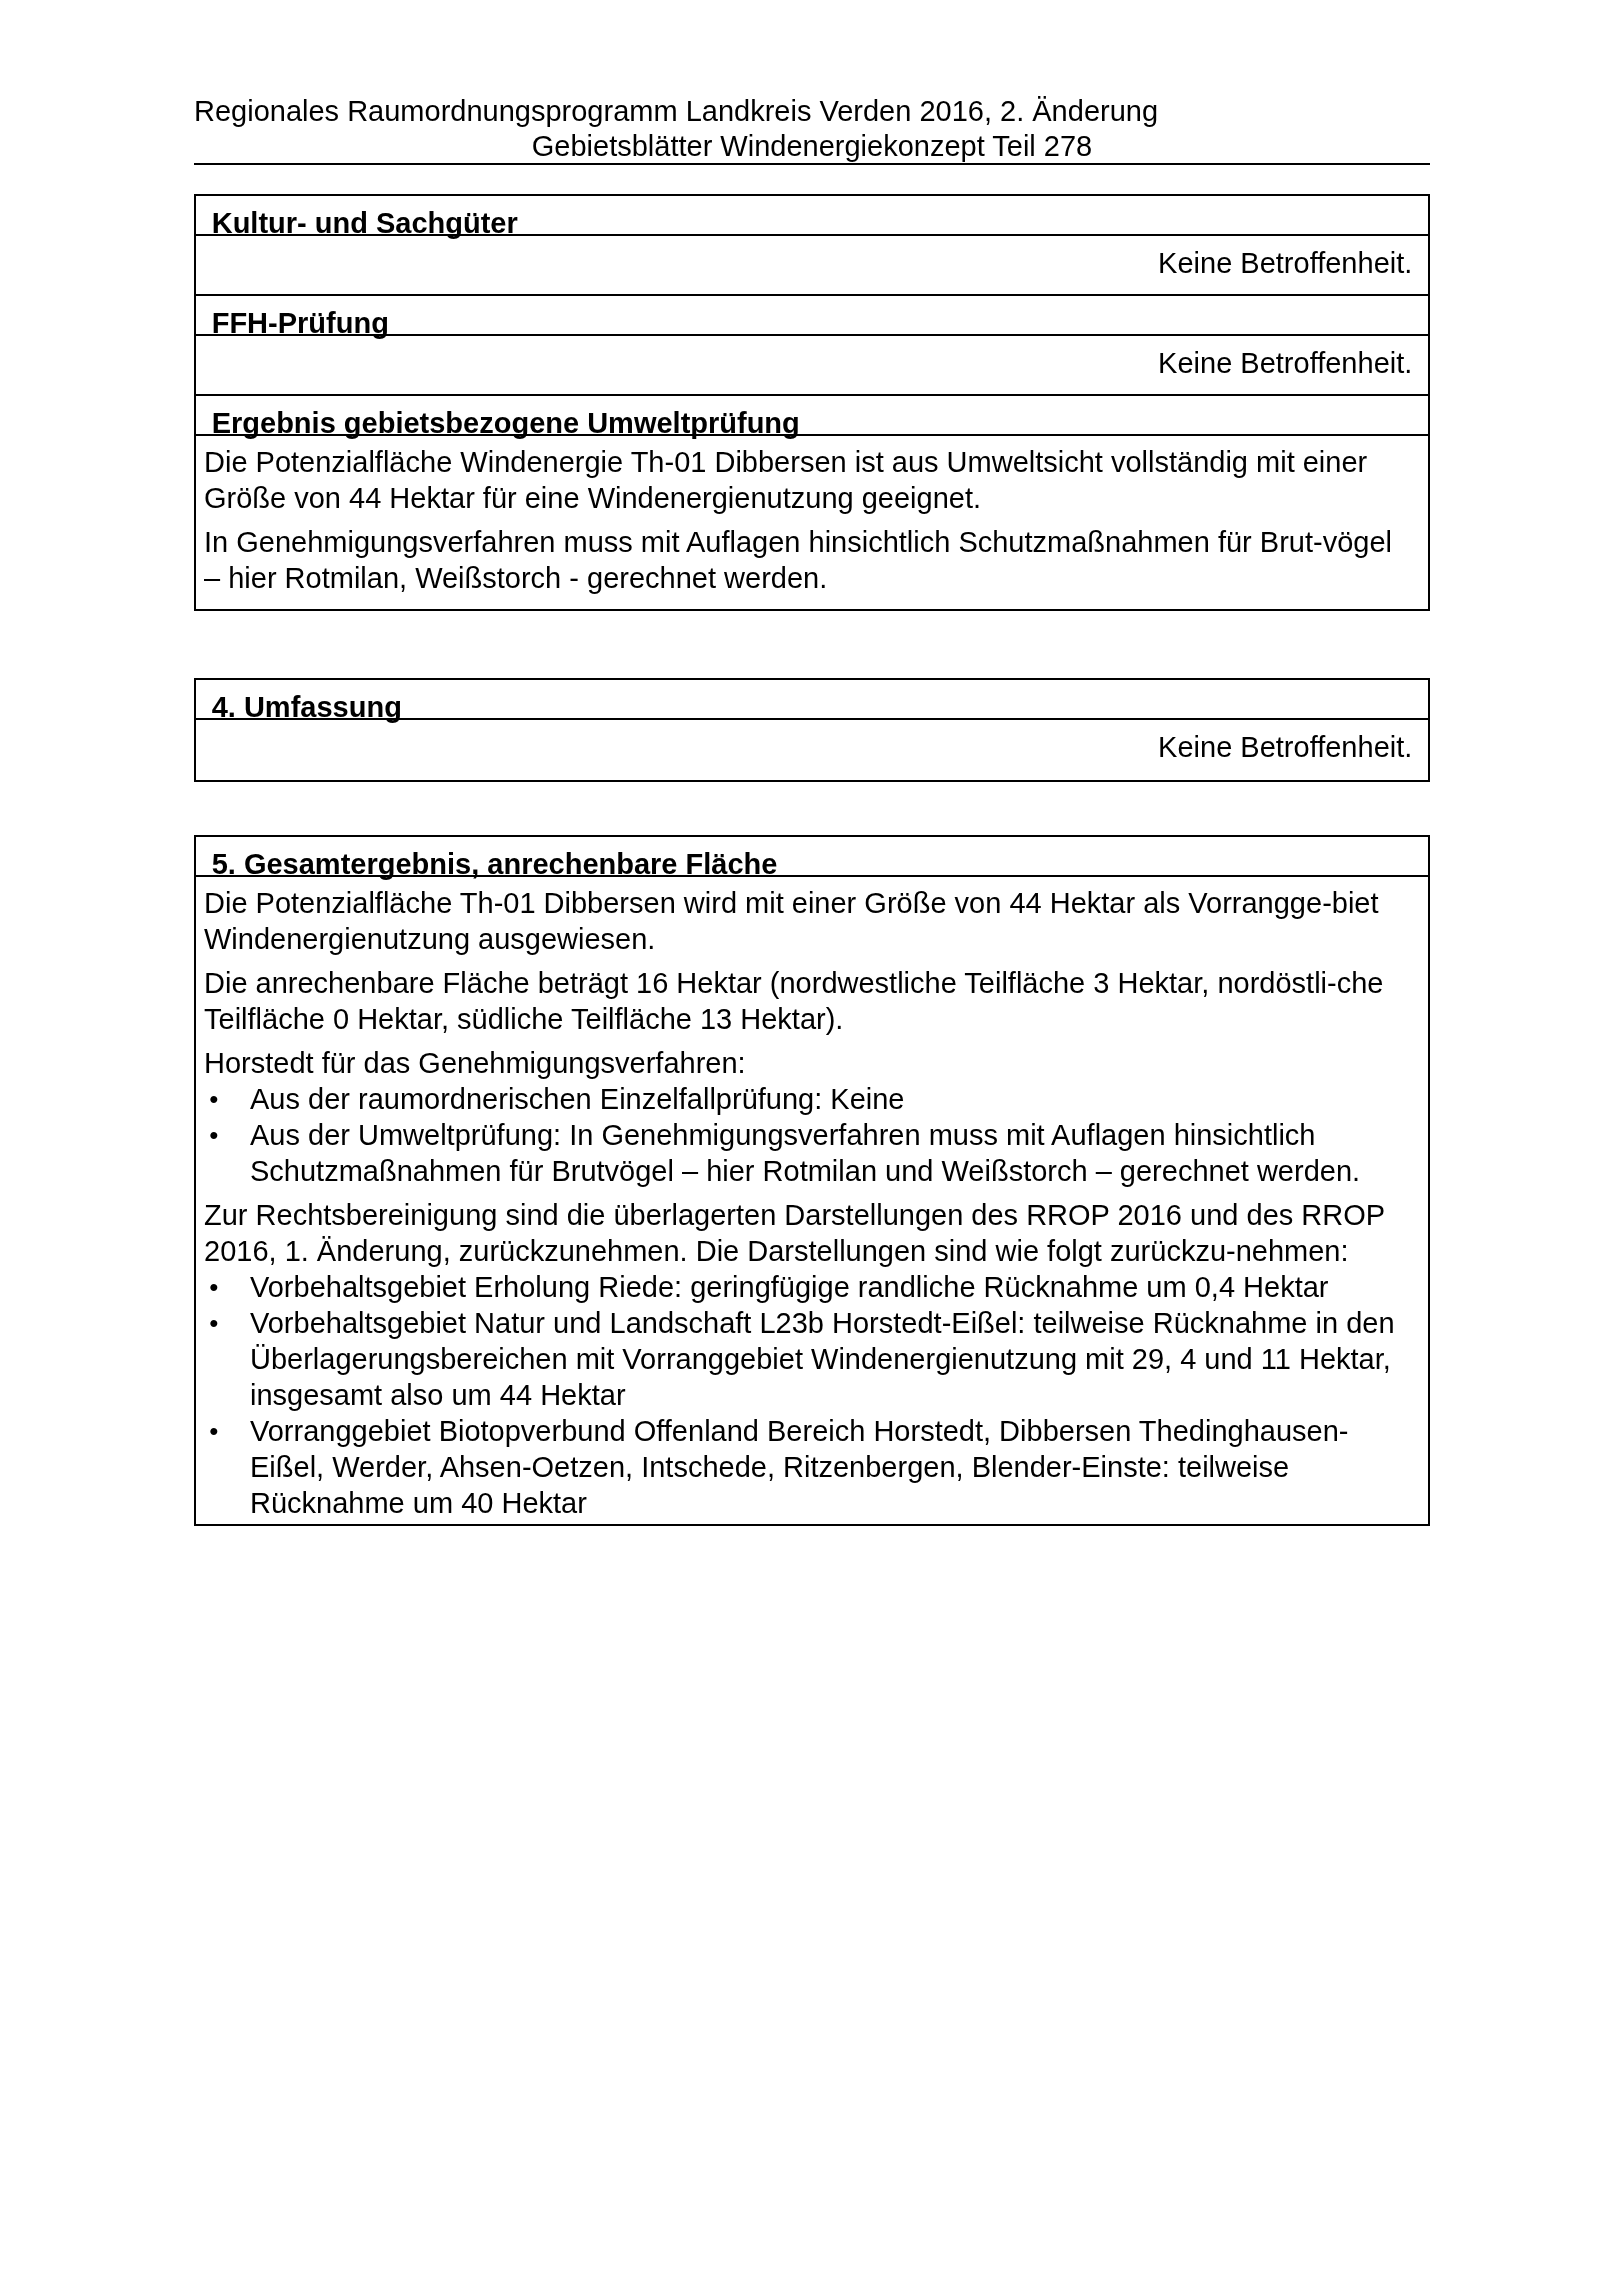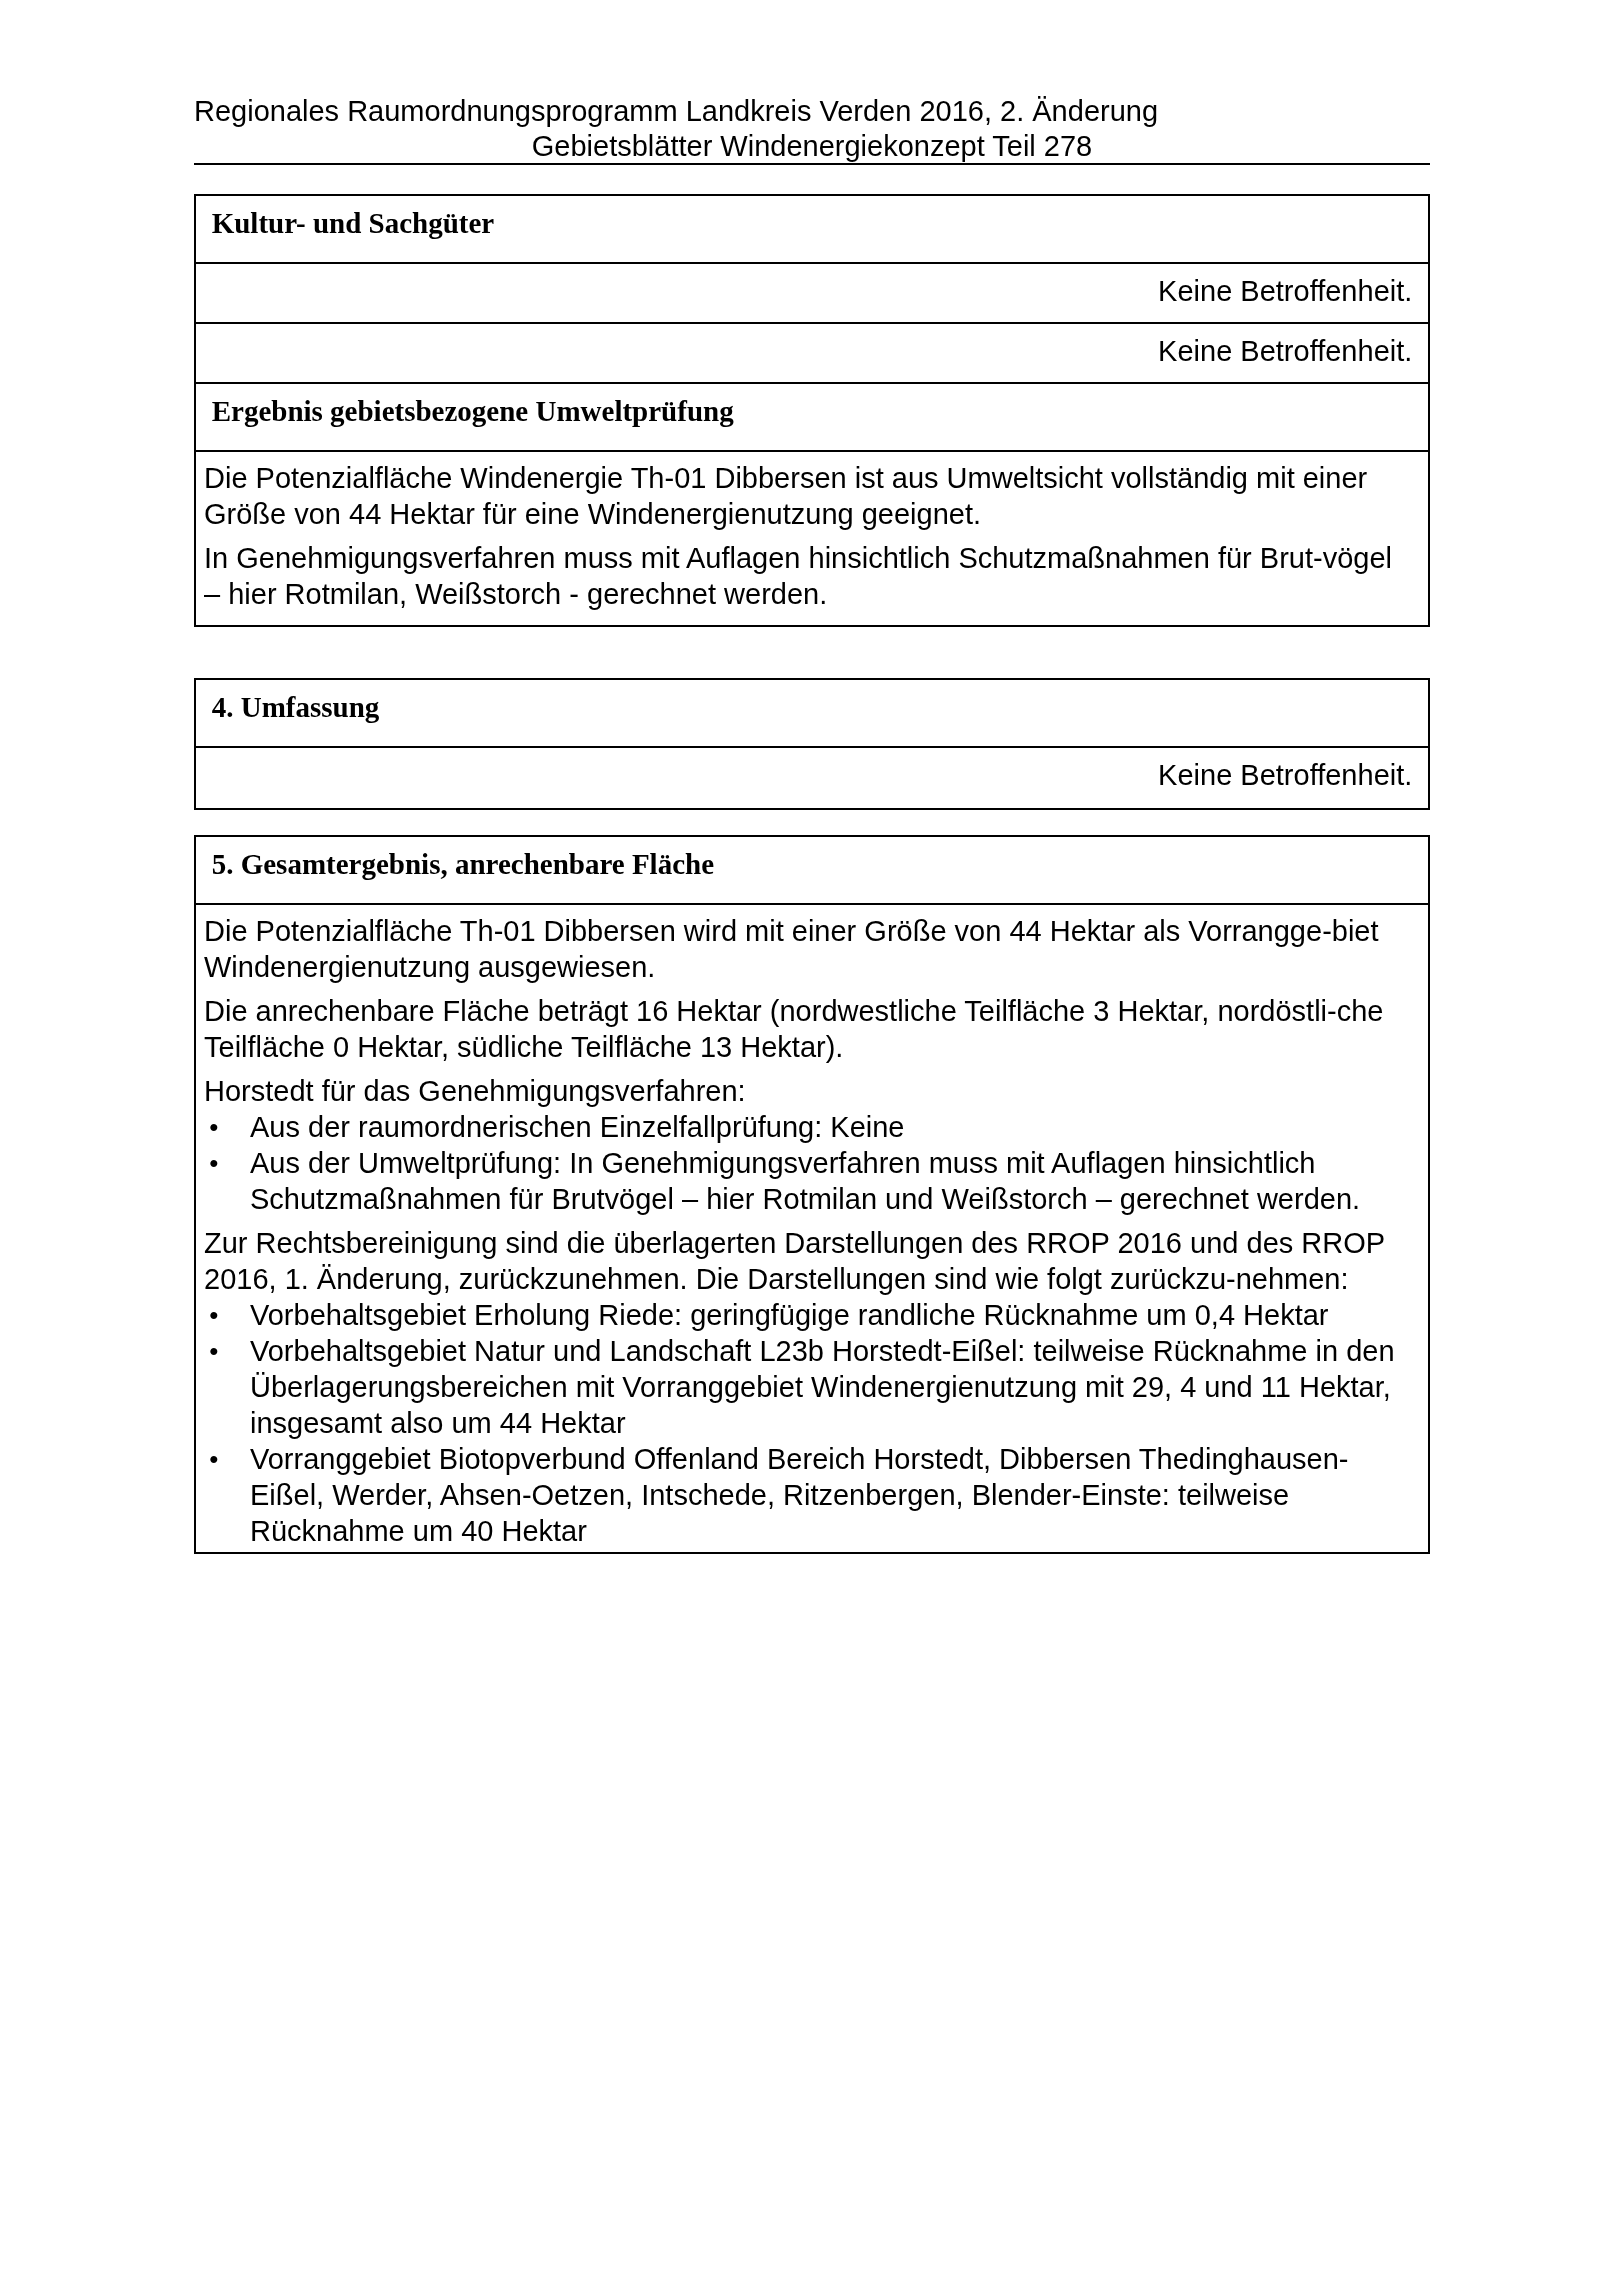--- a/index.html
+++ b/index.html
@@ -46,23 +46,22 @@
       box-sizing: border-box;
       border-bottom: 2px solid #000;
       padding: 7.9px 15.7px 6.5px 15.7px;
     }
     .row:last-child {
       border-bottom: none;
       padding-left: 8px;
     }
     .row.head {
       font-weight: bold;
-      height: 68px;
+      height: 40px;
       padding-top: 9.2px;
-      font-family: Liberation Serif, serif;
     }
     .row.simple {
       height: 60px;
       padding-top: 9.2px;
       text-align: right;
     }
     .para {
       margin: 0 0 7.9px 0;
     }
     .para:last-child {
@@ -102,20 +101,21 @@
   <span class="header-line1">Regionales Raumordnungsprogramm Landkreis Verden 2016, 2. Änderung</span>
   <div class="header-line2">
     <span>Gebietsblätter Windenergiekonzept Teil 2</span>
     <span>78</span>
   </div>
 </div>
 
 <div class="section-table" id="tbl1">
   <div class="row head">Kultur- und Sachgüter</div>
   <div class="row simple">Keine Betroffenheit.</div>
+  <div class="row head">FFH-Prüfung</div>
   <div class="row simple">Keine Betroffenheit.</div>
   <div class="row head">Ergebnis gebietsbezogene Umweltprüfung</div>
   <div class="row body">
     <p class="para">Die Potenzialfläche Windenergie Th-01 Dibbersen ist aus Umweltsicht vollständig mit einer Größe von 44 Hektar für eine Windenergienutzung geeignet.</p>
     <p class="para">In Genehmigungsverfahren muss mit Auflagen hinsichtlich Schutzmaßnahmen für Brut-vögel – hier Rotmilan, Weißstorch - gerechnet werden.</p>
   </div>
 </div>
 
 <div class="section-table" id="tbl2">
   <div class="row head">4. Umfassung</div>

